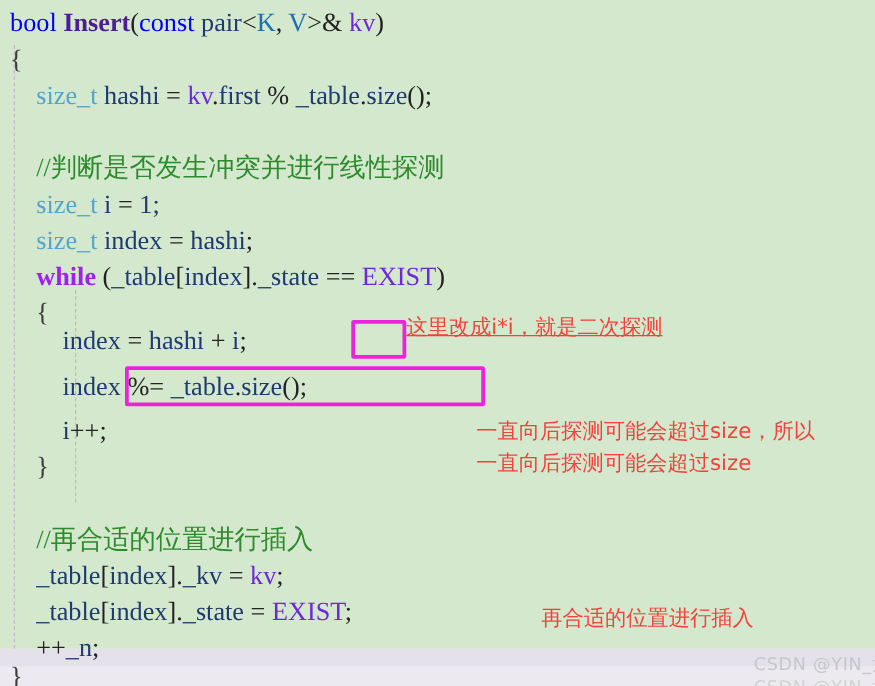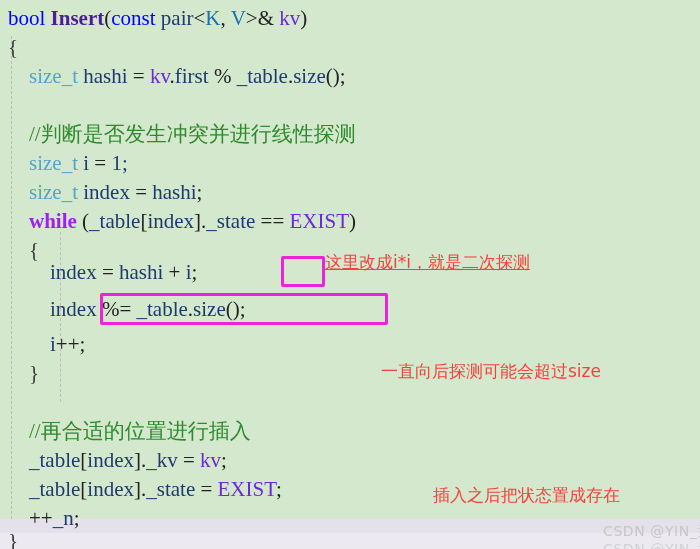--- a/index.html
+++ b/index.html
@@ -126,20 +126,20 @@
 
   <div class="row-hilite" style="top:519px"></div>
 
   <div class="code-lines" id="code-lines"><div class="ln pad" style="top: 4px;"><span class="k-type">bool </span><span class="k-fn">Insert</span><span class="k-punct">(</span><span class="k-type">const</span><span class="k-ident"> pair</span><span class="k-punct">&lt;</span><span class="k-tmpl">K</span><span class="k-punct">, </span><span class="k-tmpl">V</span><span class="k-punct">&gt;&amp; </span><span class="k-gray">kv</span><span class="k-punct">)</span></div><div class="ln pad" style="top: 33px;"><span class="k-brace">{</span></div><div class="ln pad" style="top: 62px;"><span class="k-punct">    </span><span class="k-stype">size_t</span><span class="k-punct"> </span><span class="k-ident">hashi</span><span class="k-punct"> = </span><span class="k-gray">kv</span><span class="k-punct">.</span><span class="k-ident">first</span><span class="k-punct"> % </span><span class="k-ident">_table</span><span class="k-punct">.</span><span class="k-ident">size</span><span class="k-punct">();</span></div><div class="ln pad" style="top: 120px;"><span class="k-punct">    </span><span class="k-comment">//判断是否发生冲突并进行线性探测</span></div><div class="ln pad" style="top: 149px;"><span class="k-punct">    </span><span class="k-stype">size_t</span><span class="k-punct"> </span><span class="k-ident">i</span><span class="k-punct"> = </span><span class="k-ident">1;</span></div><div class="ln pad" style="top: 178px;"><span class="k-punct">    </span><span class="k-stype">size_t</span><span class="k-punct"> </span><span class="k-ident">index</span><span class="k-punct"> = </span><span class="k-ident">hashi</span><span class="k-punct">;</span></div><div class="ln pad" style="top: 207px;"><span class="k-punct">    </span><span class="k-ctrl">while</span><span class="k-punct"> (</span><span class="k-ident">_table</span><span class="k-punct">[</span><span class="k-ident">index</span><span class="k-punct">].</span><span class="k-ident">_state</span><span class="k-punct"> == </span><span class="k-gray">EXIST</span><span class="k-punct">)</span></div><div class="ln pad" style="top: 236px;"><span class="k-punct">    </span><span class="k-brace">{</span></div><div class="ln pad" style="top: 258px;"><span class="k-punct">        </span><span class="k-ident">index</span><span class="k-punct"> = </span><span class="k-ident">hashi</span><span class="k-punct"> + </span><span class="k-ident">i</span><span class="k-punct">;</span></div><div class="ln pad" style="top: 295px;"><span class="k-punct">        </span><span class="k-ident">index</span><span class="k-punct"> %= </span><span class="k-ident">_table</span><span class="k-punct">.</span><span class="k-ident">size</span><span class="k-punct">();</span></div><div class="ln pad" style="top: 330px;"><span class="k-punct">        </span><span class="k-ident">i</span><span class="k-punct">++;</span></div><div class="ln pad" style="top: 359px;"><span class="k-punct">    </span><span class="k-brace">}</span></div><div class="ln pad" style="top: 417px;"><span class="k-punct">    </span><span class="k-comment">//再合适的位置进行插入</span></div><div class="ln pad" style="top: 446px;"><span class="k-punct">    </span><span class="k-ident">_table</span><span class="k-punct">[</span><span class="k-ident">index</span><span class="k-punct">].</span><span class="k-ident">_kv</span><span class="k-punct"> = </span><span class="k-gray">kv</span><span class="k-punct">;</span></div><div class="ln pad" style="top: 475px;"><span class="k-punct">    </span><span class="k-ident">_table</span><span class="k-punct">[</span><span class="k-ident">index</span><span class="k-punct">].</span><span class="k-ident">_state</span><span class="k-punct"> = </span><span class="k-gray">EXIST</span><span class="k-punct">;</span></div><div class="ln pad" style="top: 504px;"><span class="k-punct">    </span><span class="k-punct">++</span><span class="k-ident">_n</span><span class="k-punct">;</span></div><div class="ln pad" style="top: 527px;"><span class="k-brace">}</span></div></div>
 
   <div class="hl-box" id="hl-i"></div>
   <div class="hl-box" id="hl-mod"></div>
 
   <div class="annot" id="annot-1">这里改成i*i，就是二次探测</div>
 
-  <div class="annot" id="annot-2"><br><span>一直向后探测可能会超过size</span></div>
+  <div class="annot" id="annot-2"><span>一直向后探测可能会超过size，所以</span><br><span>一直向后探测可能会超过size</span></div>
 
-  <div class="annot" id="annot-3">插入之后把状态置成存在</div>
+  <div class="annot" id="annot-3">再合适的位置进行插入</div>
 
   <div class="watermark" id="wm-1">CSDN @YIN_尹</div>
   <div class="watermark" id="wm-2">CSDN @YIN_尹</div>
 
 </div>
 
 </body></html>

